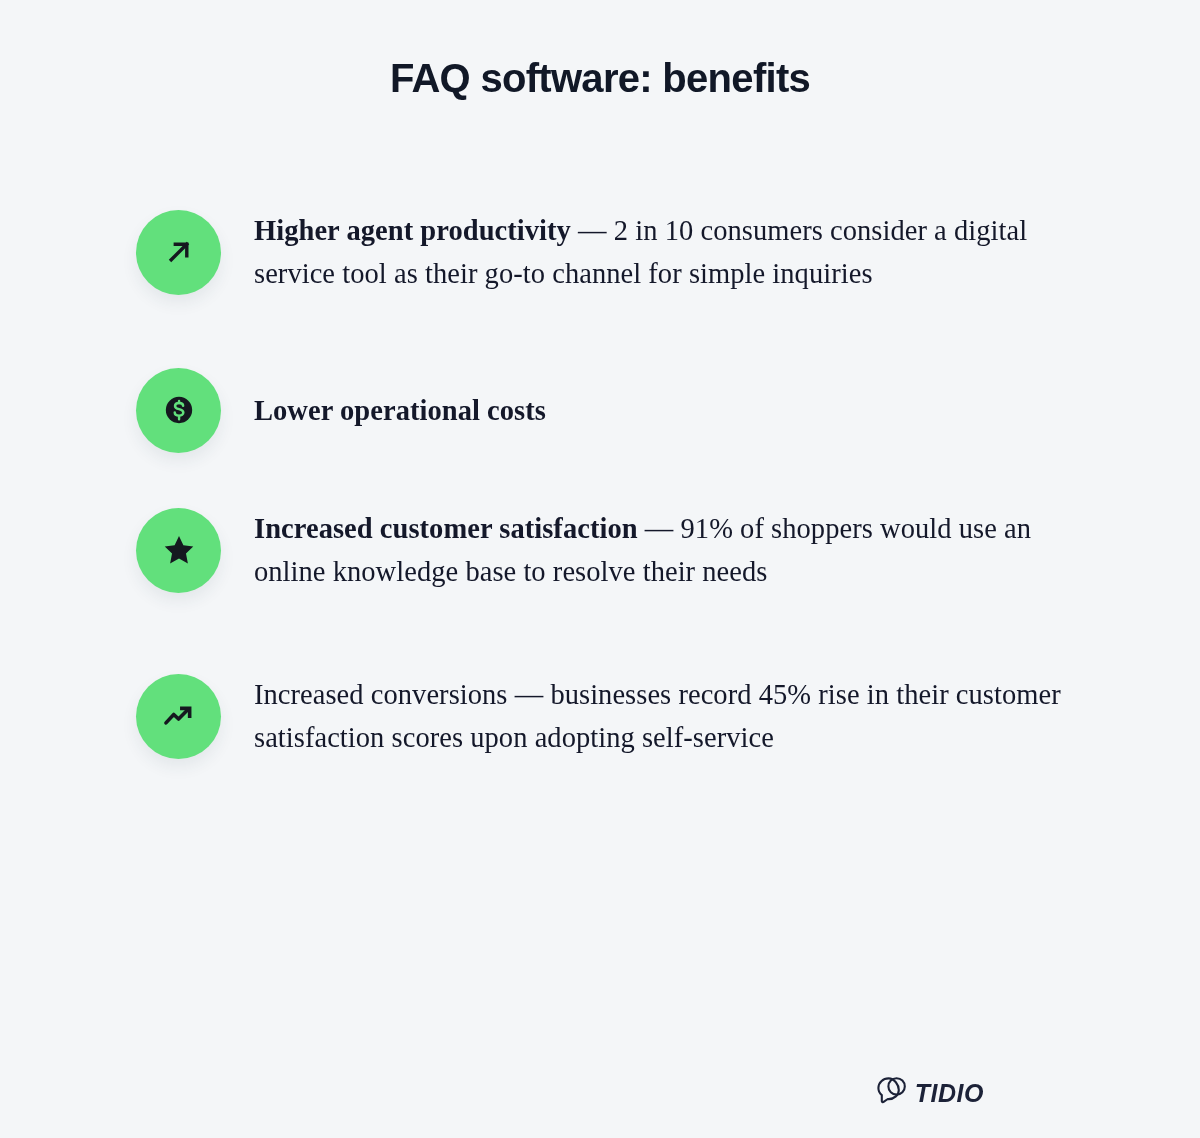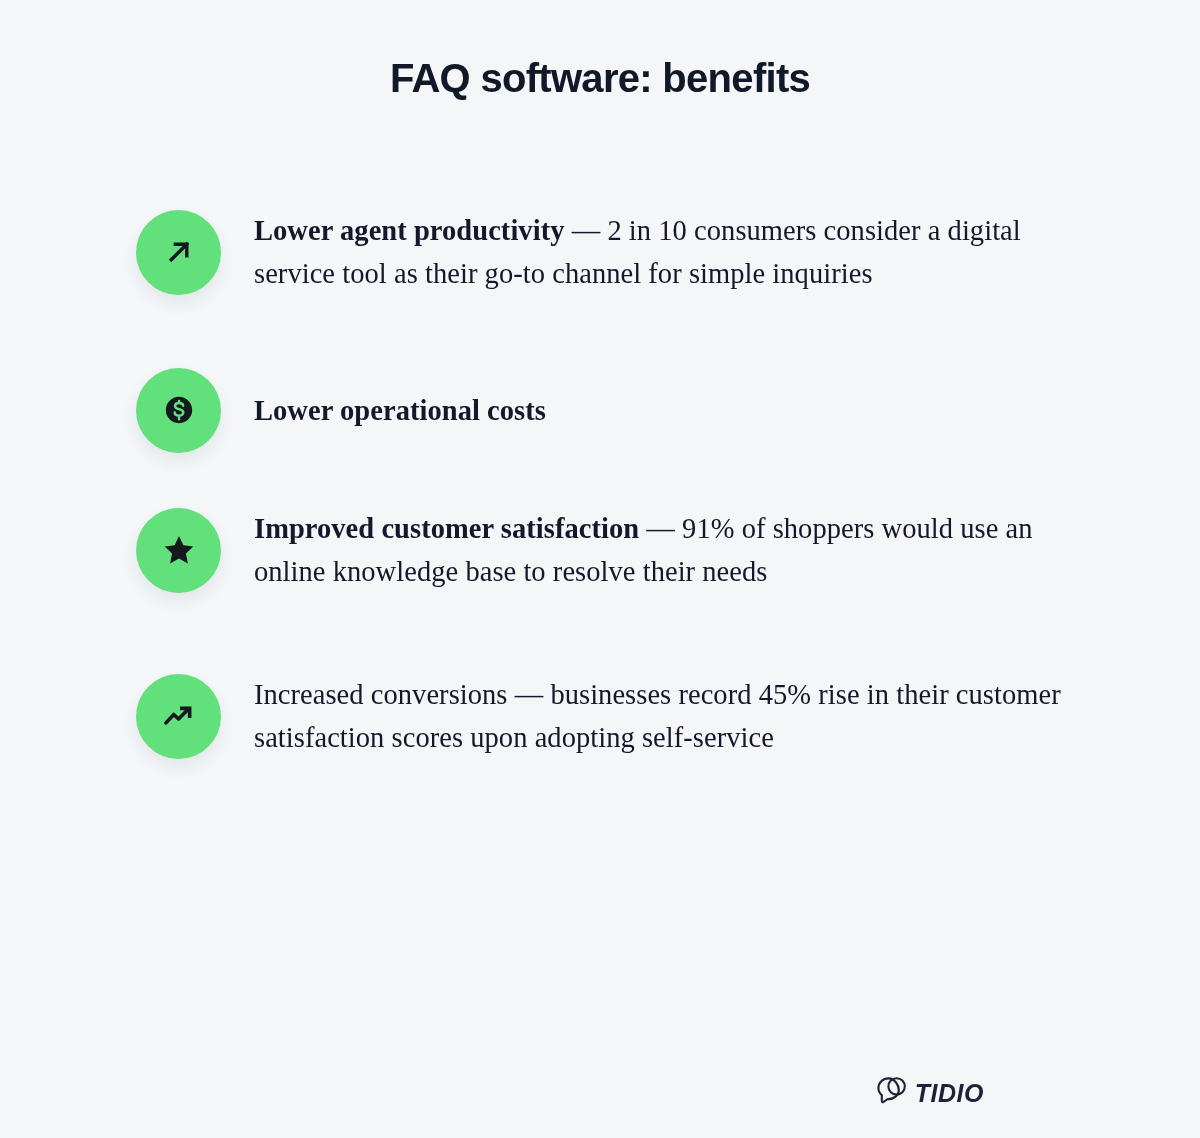--- a/index.html
+++ b/index.html
@@ -137,21 +137,21 @@
   <ul class="benefits">
       <li class="benefit-item lines-3">
         <span class="icon-badge">
           <span>
   <svg width="34" height="34" viewBox="0 0 24 24" fill="none" xmlns="http://www.w3.org/2000/svg" aria-hidden="true">
     <path d="M6.5 17.5 17.5 6.5" stroke="#15181f" stroke-width="2.4" stroke-linecap="square"></path>
     <path d="M9.4 6.5h8.1v8.1" stroke="#15181f" stroke-width="2.4" stroke-linecap="square" stroke-linejoin="miter" fill="none"></path>
   </svg>
 </span>
         </span>
-        <p class="benefit-text" style="margin: 0px;"><span class="lead">Lower agent productivity</span><span class="rest"> — </span><span class="rest">2 in 10 consumers consider a digital service tool as their go-to channel for simple inquiries</span></p>
+        <p class="benefit-text" style="margin: 0px;"><span class="lead">Higher agent productivity</span><span class="rest"> — </span><span class="rest">2 in 10 consumers consider a digital service tool as their go-to channel for simple inquiries</span></p>
       </li>
       <li class="benefit-item lines-1">
         <span class="icon-badge">
           <span>
   <svg width="34" height="34" viewBox="0 0 24 24" xmlns="http://www.w3.org/2000/svg" aria-hidden="true">
     <circle cx="12" cy="12" r="9.3" fill="#15181f"></circle>
     <path d="M12.05 5.6v1.5m0 9.9v1.5" stroke="#62e07c" stroke-width="1.7" stroke-linecap="round"></path>
     <path d="M14.9 9.05c0-1.25-1.27-2.05-2.85-2.05s-2.85.86-2.85 2.15c0 1.35 1.1 1.85 2.85 2.25 1.8.42 3 .95 3 2.35 0 1.35-1.35 2.25-3 2.25-1.72 0-3.05-.88-3.05-2.2" stroke="#62e07c" stroke-width="1.75" stroke-linecap="round" fill="none"></path>
   </svg>
 </span>
@@ -159,21 +159,21 @@
         <p class="benefit-text" style="margin: 0px;"><span class="lead">Lower operational costs</span></p>
       </li>
       <li class="benefit-item lines-2">
         <span class="icon-badge">
           <span>
   <svg width="36" height="36" viewBox="0 0 24 24" xmlns="http://www.w3.org/2000/svg" aria-hidden="true">
     <path d="M12 2.6l2.92 6.23 6.58.82-4.84 4.6 1.26 6.68L12 17.62 6.08 20.93l1.26-6.68-4.84-4.6 6.58-.82z" fill="#15181f"></path>
   </svg>
 </span>
         </span>
-        <p class="benefit-text" style="margin: 0px;"><span class="lead">Improved customer satisfaction</span><span class="rest"> — </span><span class="rest">91% of shoppers would use an online knowledge base to resolve their needs</span></p>
+        <p class="benefit-text" style="margin: 0px;"><span class="lead">Increased customer satisfaction</span><span class="rest"> — </span><span class="rest">91% of shoppers would use an online knowledge base to resolve their needs</span></p>
       </li>
       <li class="benefit-item lines-3">
         <span class="icon-badge">
           <span>
   <svg width="36" height="36" viewBox="0 0 24 24" fill="none" xmlns="http://www.w3.org/2000/svg" aria-hidden="true">
     <path d="M3.3 16.6 8.5 11l3.2 3 6.6-6.6" stroke="#15181f" stroke-width="2.4" stroke-linecap="round" stroke-linejoin="round"></path>
     <path d="M13.9 6.9h5.2v5.2" stroke="#15181f" stroke-width="2.4" stroke-linecap="square" stroke-linejoin="miter"></path>
   </svg>
 </span>
         </span>

